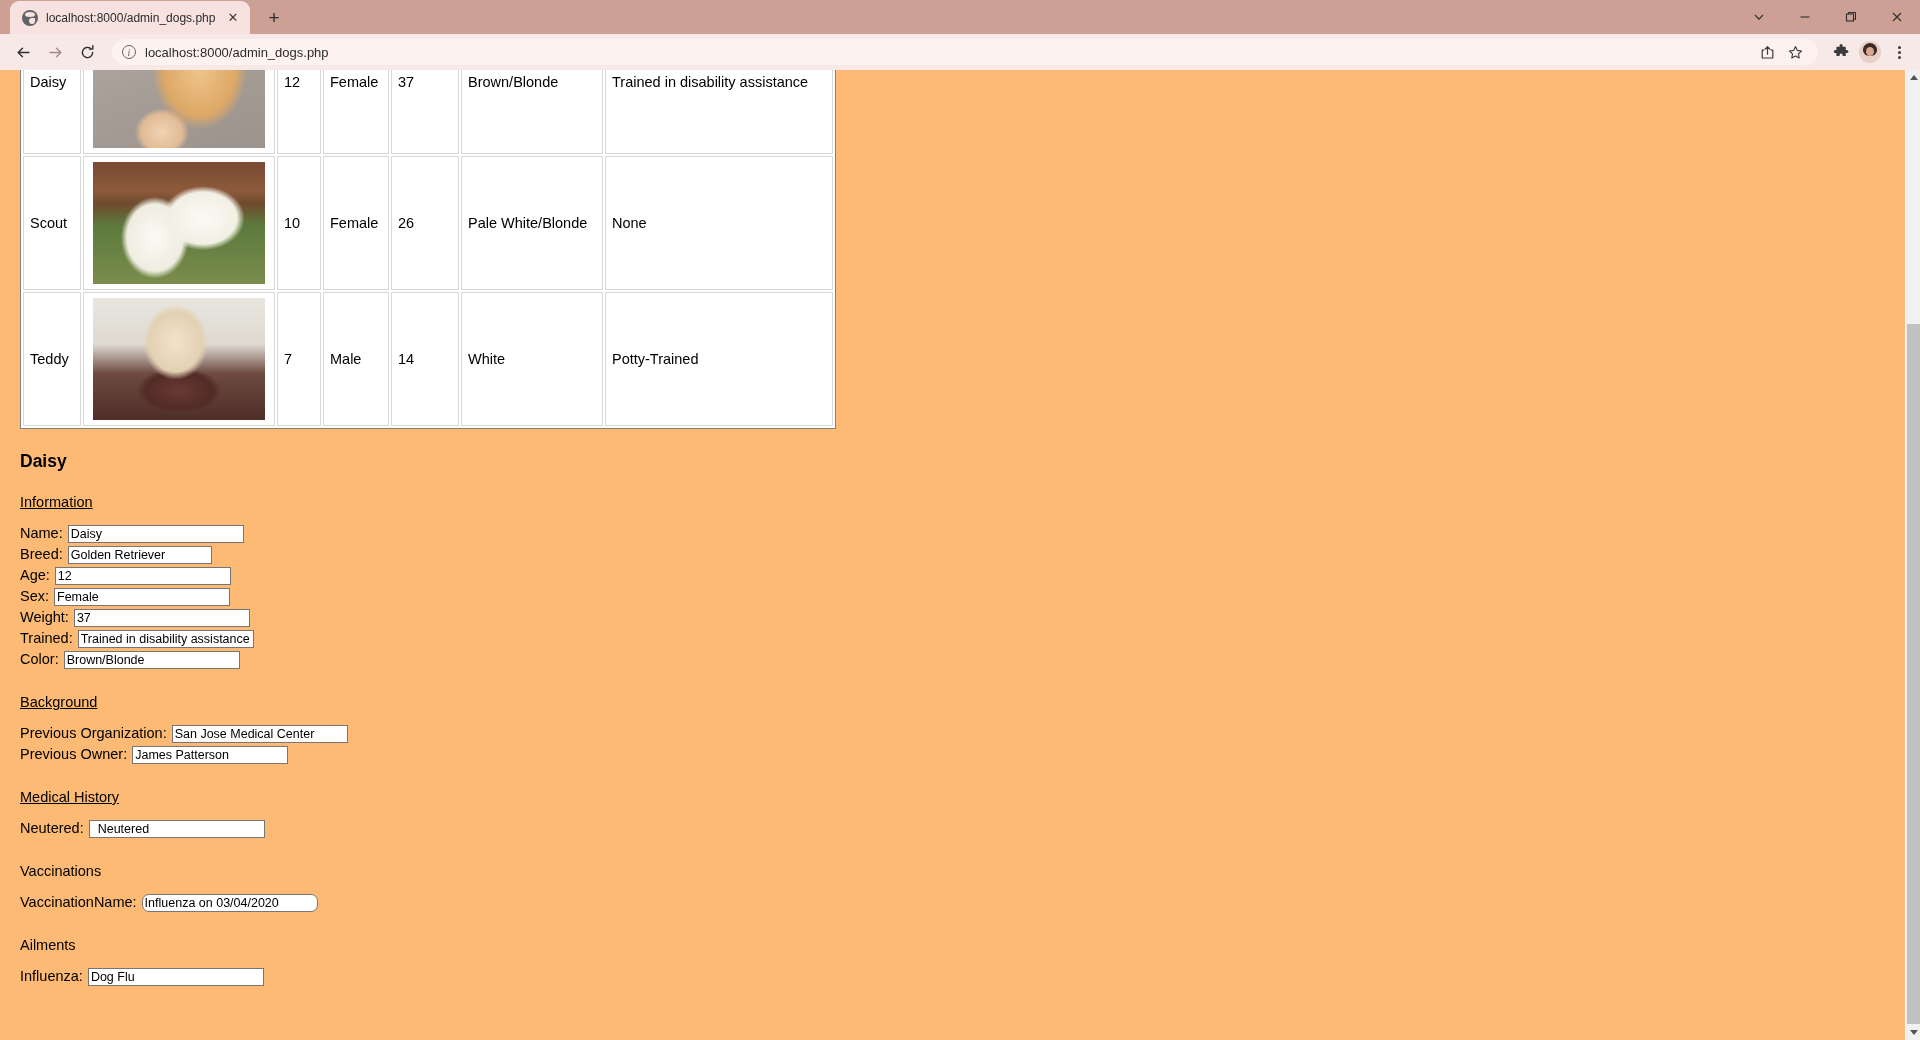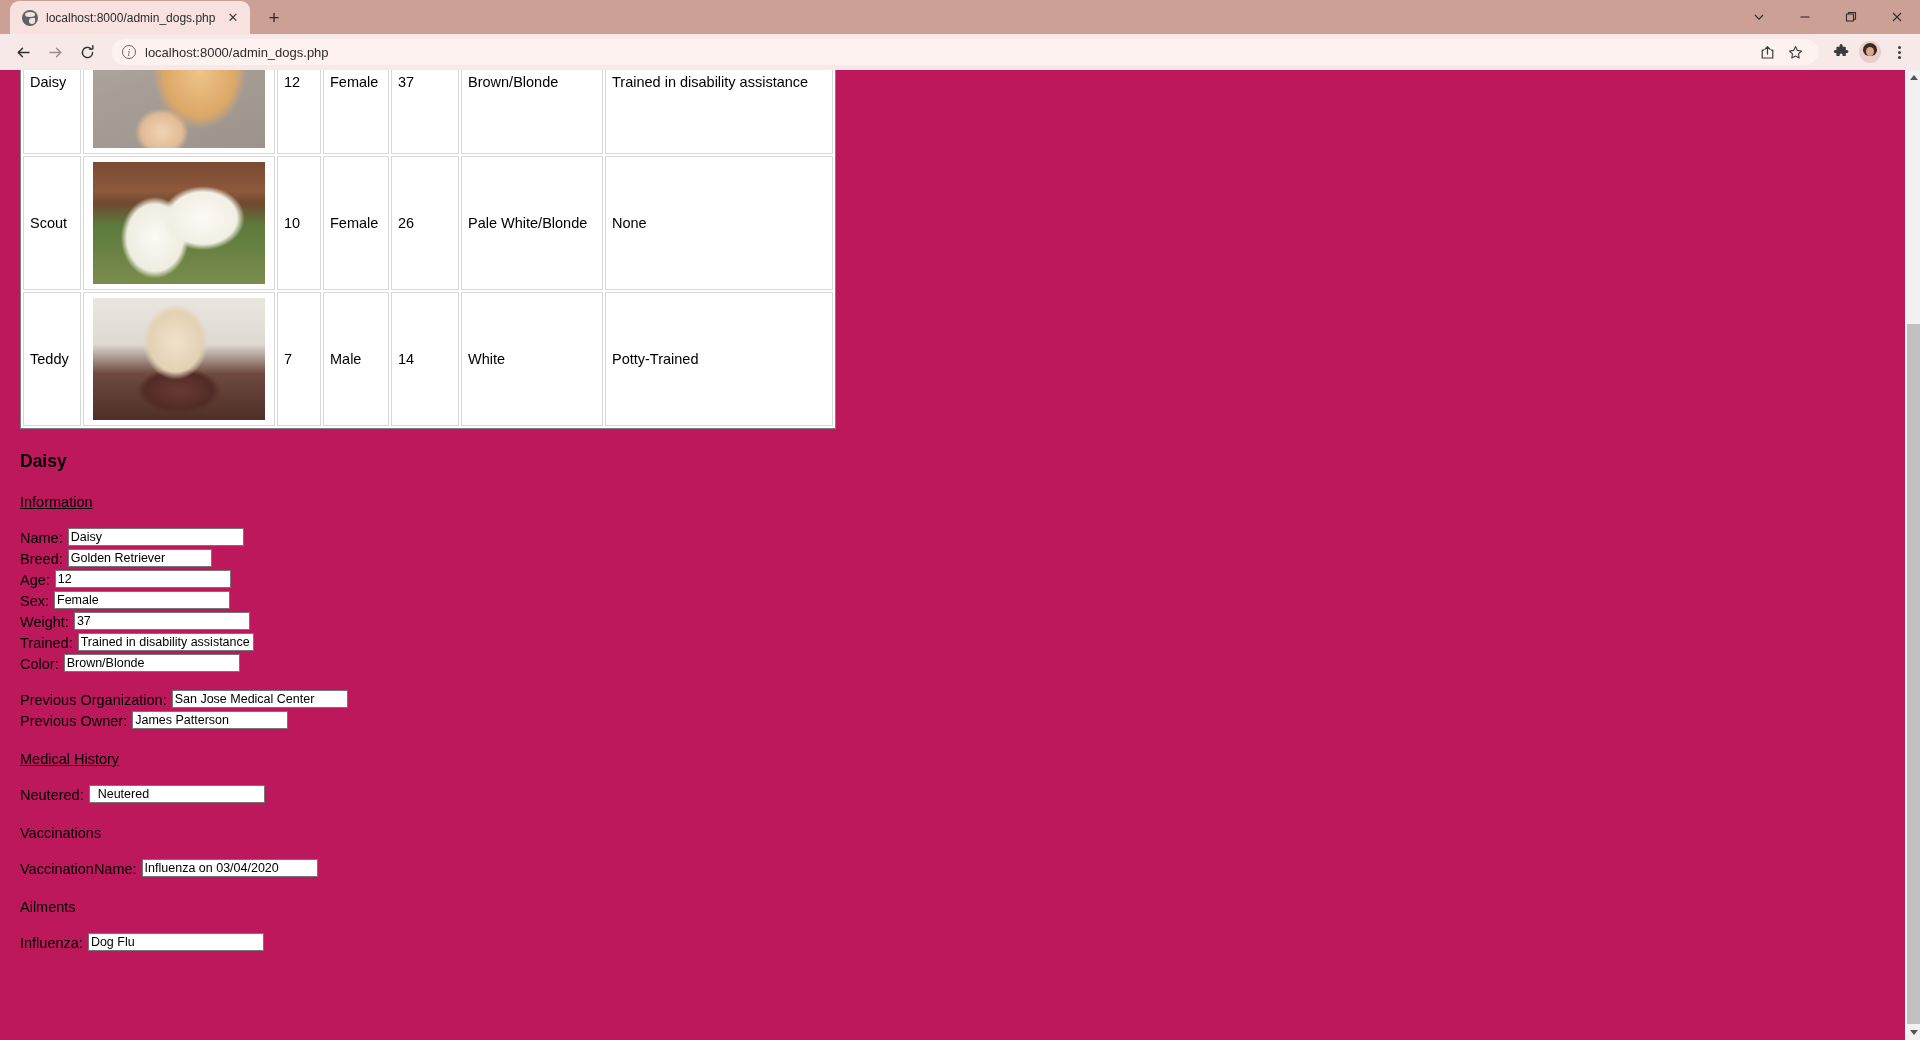--- a/index.html
+++ b/index.html
@@ -133,21 +133,21 @@
     width: 26px; height: 26px;
     display: flex; flex-direction: column; align-items: center; justify-content: center;
     gap: 2px;
   }
   .kebab span { width: 3px; height: 3px; border-radius: 50%; background: #3b3b3b; display:block; }
 
   
   .viewport {
     flex: 1;
     position: relative;
-    background: #be185d;
+    background: #fdba74;
     overflow: hidden;
     display: flex;
   }
   .page {
     flex: 1;
     position: relative;
     padding: 0;
     overflow: hidden;
   }
 
@@ -245,21 +245,21 @@
   }
   .sec-head {
     font-size: 14.5px;
     color: #000;
     text-decoration: underline;
     margin: 22px 0 0 0;
   }
   .sec-head.plain { text-decoration: none; }
   .fields { margin-top: 15px; }
   .field-row {
-    display: flex; align-items: flex-end;
+    display: flex; align-items: flex-start;
     height: 21px;
     font-size: 14.5px;
     color: #000;
   }
   .field-label { white-space: nowrap; }
   .field-input {
     font-family: "Liberation Sans", sans-serif;
     font-size: 12.5px;
     color: #000;
     border: 1px solid #767676;
@@ -272,21 +272,21 @@
   .w-name      { width: 176px; }
   .w-breed     { width: 144px; }
   .w-age       { width: 176px; }
   .w-sex       { width: 176px; }
   .w-weight    { width: 176px; }
   .w-color     { width: 176px; }
   .w-trained   { width: 176px; }
   .w-prevorg   { width: 176px; }
   .w-prevowner { width: 156px; }
   .w-neutered  { width: 176px; padding-left: 8px; }
-  .w-vacc      { width: 176px; }
+  .w-vacc      { width: 176px; border-radius: 7px; }
   .w-affl      { width: 176px; }
 </style>
 </head>
 <body>
 
 <div class="browser">
 
   <div class="tabstrip">
     <div class="tab">
       <span class="tab-favicon"></span>
@@ -443,20 +443,21 @@
           <div class="field-row">
             <span class="field-label">Trained:</span>
             <input class="field-input w-trained" type="text" value="Trained in disability assistance" style="">
           </div>
           <div class="field-row">
             <span class="field-label">Color:</span>
             <input class="field-input w-color" type="text" value="Brown/Blonde" style="">
           </div>
         </div>
 
+        <div class="sec-head">Background</div>
         <div class="fields">
           <div class="field-row">
             <span class="field-label">Previous Organization:</span>
             <input class="field-input w-prevorg" type="text" value="San Jose Medical Center" style="">
           </div>
           <div class="field-row">
             <span class="field-label">Previous Owner:</span>
             <input class="field-input w-prevowner" type="text" value="James Patterson" style="">
           </div>
         </div>

